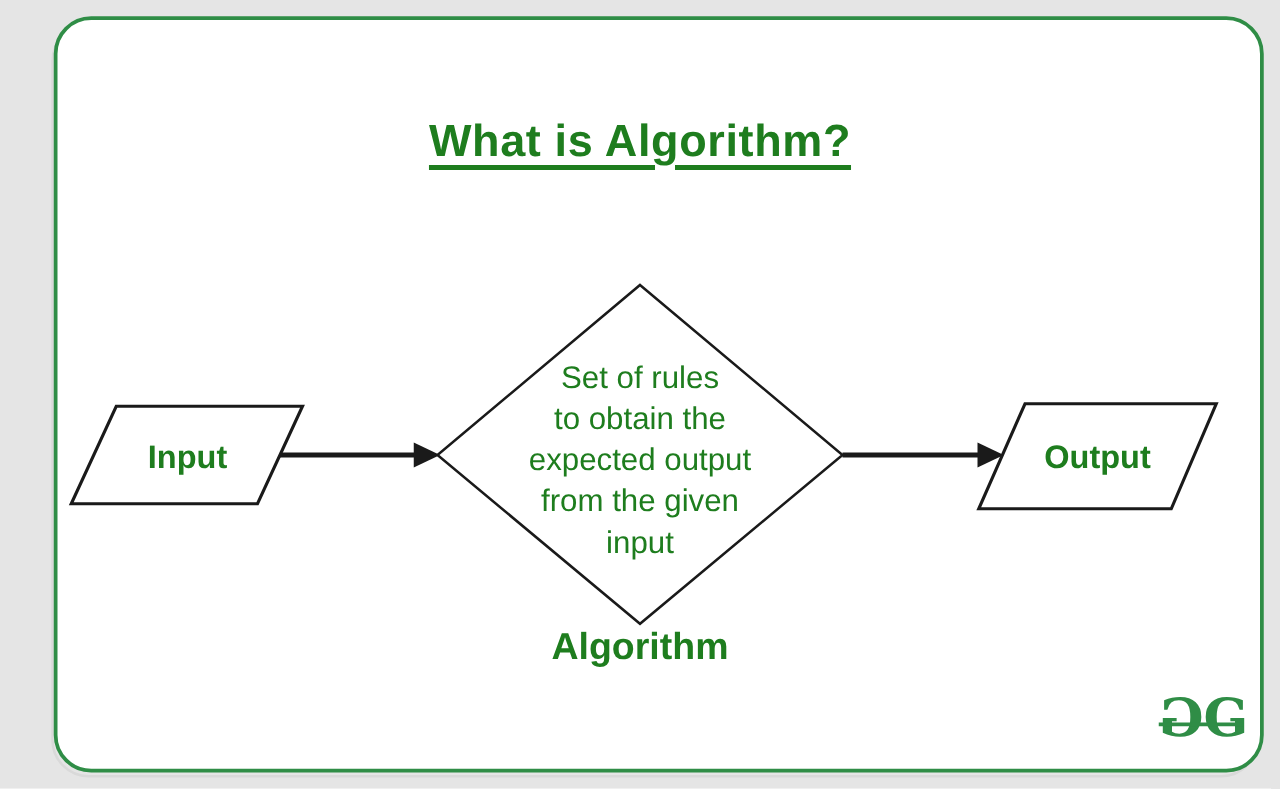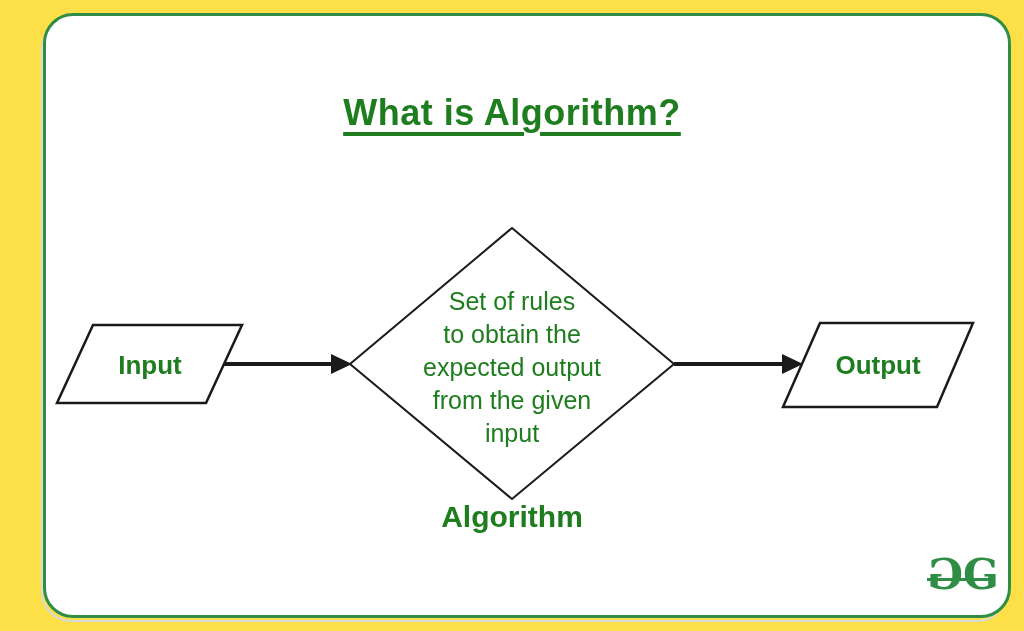--- a/index.html
+++ b/index.html
@@ -8,21 +8,21 @@
     background: #ffffff;
     width: 1024px;
     height: 631px;
     overflow: hidden;
     font-family: "Liberation Sans", sans-serif;
   }
   .page {
     position: relative;
     width: 1024px;
     height: 631px;
-    background: #fde047;
+    background: #e5e5e5;
   }
   
   .frame-shadow {
     position: absolute;
     left: 41px;
     top: 19px;
     width: 962px;
     height: 599px;
     border: 2px solid #d9d9d9;
     border-radius: 30px;

